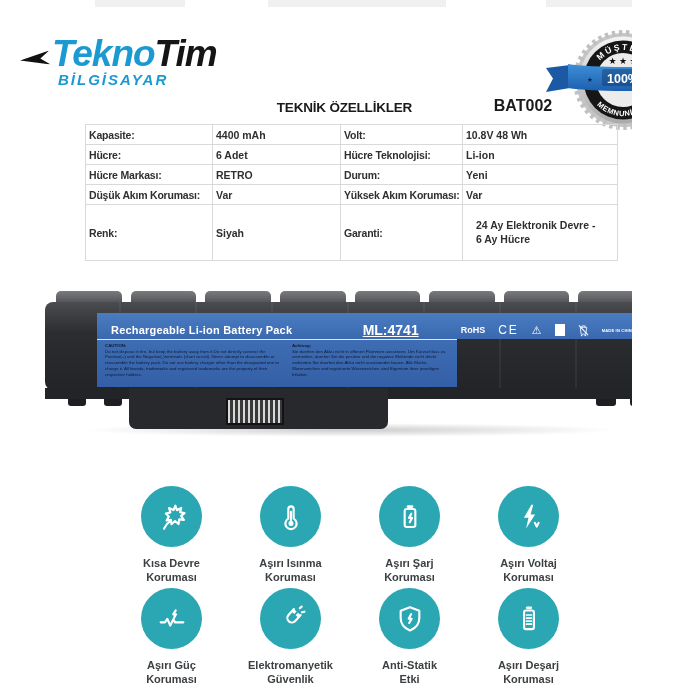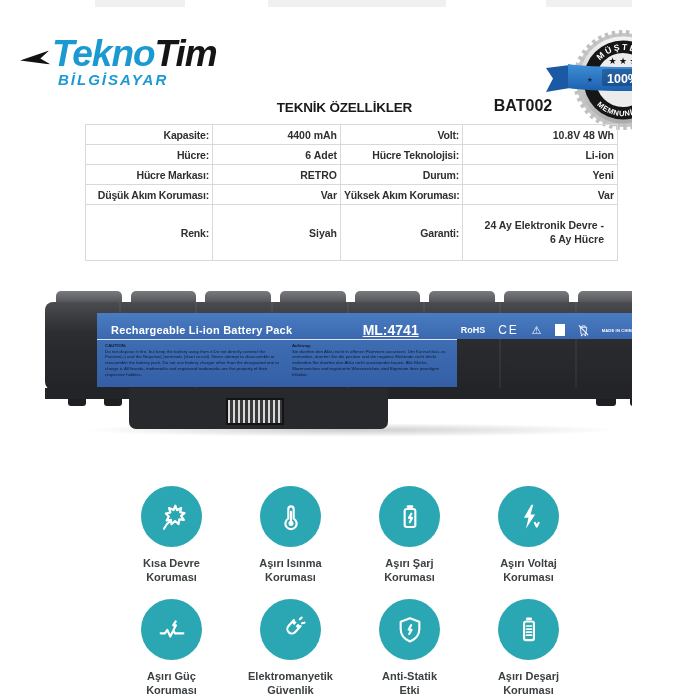--- a/index.html
+++ b/index.html
@@ -21,21 +21,21 @@
             letter-spacing:2px;margin:-3px 0 0 38px;}
 
   
   .sec-title{position:absolute;left:232px;top:100px;width:225px;text-align:center;
              font-size:13.5px;font-weight:bold;letter-spacing:-.2px;color:#1a1a1a;}
   .prod-code{position:absolute;left:468px;top:97px;width:110px;text-align:center;
              font-size:16px;font-weight:bold;color:#1a1a1a;}
 
   
   table.specs{position:absolute;left:85px;top:124px;width:532px;border-collapse:collapse;table-layout:fixed;}
-  table.specs td{border:1px solid var(--table-border,#d9d9d9);text-align:right;vertical-align:middle;
+  table.specs td{border:1px solid var(--table-border,#d9d9d9);text-align:left;vertical-align:middle;
                  font-size:10.5px;font-weight:bold;color:#2f2f2f;padding:1px 3px;height:17px;}
   table.specs td.lbl{white-space:nowrap;letter-spacing:-.2px;}
   table.specs tr.tall td{height:31px;}
   table.specs td.wrapcell{padding:12px 13px;line-height:1.25;}
 
   
   .battery{position:absolute;left:40px;top:285px;width:620px;height:160px;}
   .bat-shadow{position:absolute;left:40px;top:138px;width:540px;height:14px;
               background:radial-gradient(ellipse at center,rgba(0,0,0,.20),rgba(0,0,0,0) 70%);}
   .bat-cells{position:absolute;left:16px;top:6px;width:588px;height:18px;display:flex;gap:9px;}
@@ -64,21 +64,21 @@
   .lbl-made{font-size:4px;font-weight:bold;letter-spacing:.2px;}
   .bat-caution{position:absolute;left:57px;top:54px;width:360px;height:48px;
                background:linear-gradient(180deg,#3e6db4,#345fa6);border-top:1px solid rgba(255,255,255,.85);
                display:flex;gap:10px;padding:3px 8px;box-sizing:border-box;}
   .ctext{font-size:4.4px;line-height:1.3;color:#0e1b33;}
   .ctext .ct-title{font-weight:bold;display:block;}
   .ctext.en{width:178px;} .ctext.de{width:158px;}
 
   
   .features{position:absolute;left:112px;top:486px;width:476px;display:grid;
-            grid-template-columns:repeat(4,1fr);row-gap:15px;}
+            grid-template-columns:repeat(4,1fr);row-gap:4px;}
   .feat{display:flex;flex-direction:column;align-items:center;}
   .fcircle{width:61px;height:61px;border-radius:50%;background:var(--teal,#2aa7b3);
            display:flex;align-items:center;justify-content:center;}
   .fcircle svg{width:32px;height:32px;stroke:#fff;fill:none;stroke-width:1.6;
                stroke-linecap:round;stroke-linejoin:round;}
   .flabel{margin-top:9px;text-align:center;font-size:11px;font-weight:bold;line-height:14px;color:#3c4043;}
 
   
   .badge{position:absolute;left:544px;top:22px;width:158px;height:120px;}
 </style>

